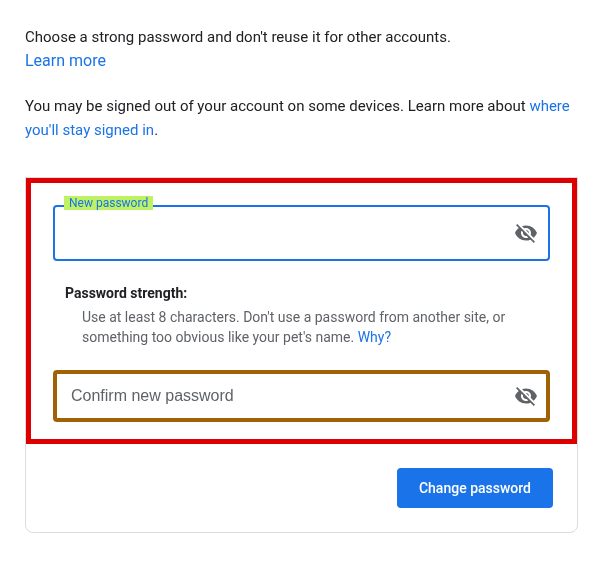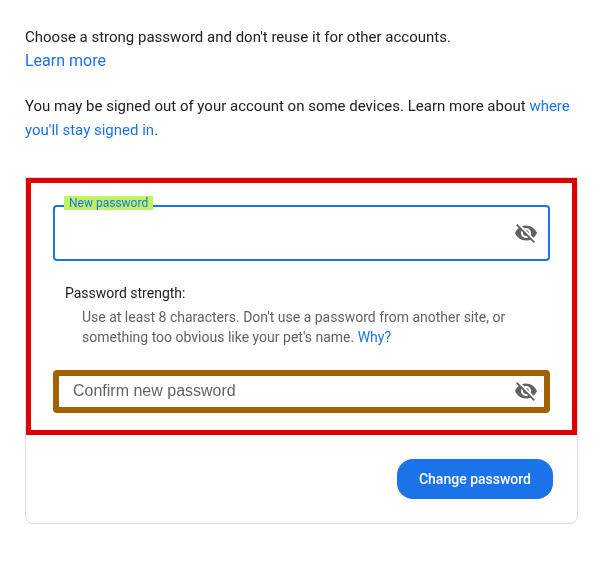--- a/index.html
+++ b/index.html
@@ -67,22 +67,22 @@
       height: 56px;
       border: 2px solid #1a73e8;
       border-radius: 4px;
       padding: 0 48px 0 14px;
       font-size: 16px;
       outline: none;
       color: #202124;
     }
     .input-inactive {
       width: 100%;
-      height: 43px;
-      border: 6px solid #a16207;
+      height: 52px;
+      border: 4px solid #a16207;
       border-radius: 4px;
       padding: 0 48px 0 14px;
       font-size: 16px;
       outline: none;
       color: #202124;
     }
     .input-inactive::placeholder {
       color: #5f6368;
       font-size: 16px;
     }
@@ -94,21 +94,21 @@
       width: 24px;
       height: 24px;
       cursor: pointer;
       fill: #5f6368;
     }
     .strength-section {
       padding: 22px 12px 22px 12px;
     }
     .strength-title {
       font-size: 14px;
-      font-weight: 400;
+      font-weight: 700;
       color: #202124;
       margin-bottom: 6px;
     }
     .strength-desc {
       font-size: 14px;
       color: #5f6368;
       line-height: 1.45;
       margin-left: 17px;
     }
     .why-link {
@@ -117,21 +117,21 @@
     }
     .button-row {
       padding: 24px 24px 24px 24px;
       display: flex;
       justify-content: flex-end;
     }
     .change-btn {
       background: #1a73e8;
       color: #fff;
       border: none;
-      border-radius: 16px;
+      border-radius: 4px;
       padding: 2px 22px;
       height: 40px;
       font-size: 14px;
       font-weight: 500;
       cursor: pointer;
       font-family: inherit;
     }
   </style>
 </head>
 <body>

